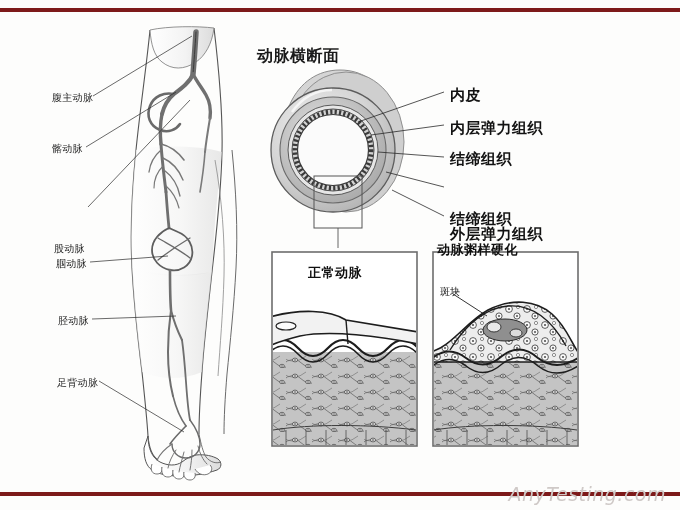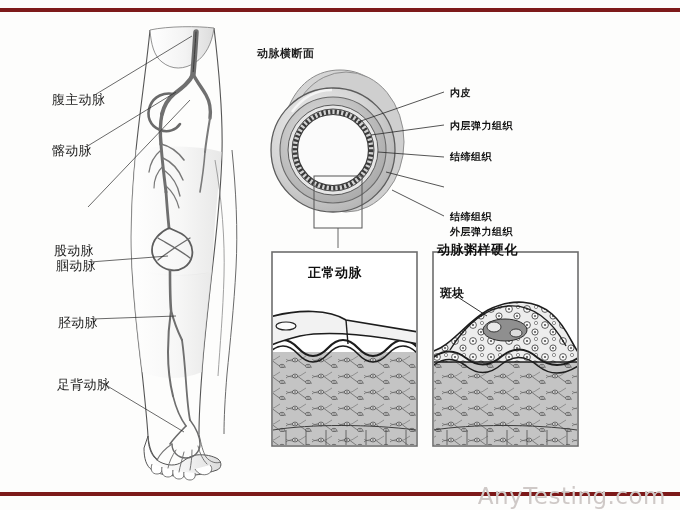--- a/index.html
+++ b/index.html
@@ -30,71 +30,72 @@
   .figure-svg {
     position: absolute;
     left: 0;
     top: 0;
     width: 680px;
     height: 510px;
   }
 
   .lbl {
     position: absolute;
-    font-size: 13px;
+    font-size: 10px;
     color: #1b1b1b;
     white-space: nowrap;
     letter-spacing: 0.3px;
     line-height: 1;
   }
   .lbl-right {
-    font-size: 10px;
+    font-size: 15px;
     font-weight: bold;
     color: #121212;
     letter-spacing: 0.5px;
   }
   .panel-title {
     position: absolute;
     font-size: 13px;
     font-weight: bold;
     color: #101010;
     white-space: nowrap;
     letter-spacing: 0.5px;
   }
   .section-title {
     position: absolute;
-    font-size: 11px;
+    font-size: 16px;
     font-weight: bold;
     color: #1a1a1a;
     white-space: nowrap;
     letter-spacing: 0.5px;
   }
   .plaque-lbl {
     position: absolute;
-    font-size: 12px;
-    font-weight: bold;
+    font-size: 10px;
+    font-weight: normal;
     color: #111;
     white-space: nowrap;
   }
 
   .wm-cn {
     position: absolute;
     right: 12px;
     top: 452px;
     font-size: 30px;
     font-weight: bold;
     color: #d8d5d4;
     letter-spacing: 2px;
     white-space: nowrap;
   }
   .wm-en {
     position: absolute;
     right: 14px;
     top: 483px;
-    font-size: 23px;
+    font-size: 19px;
+    font-style: italic;
     color: #cfc9c7;
     letter-spacing: 0.5px;
     white-space: nowrap;
   }
 </style>
 </head>
 <body>
 
 <div id="page">
 

